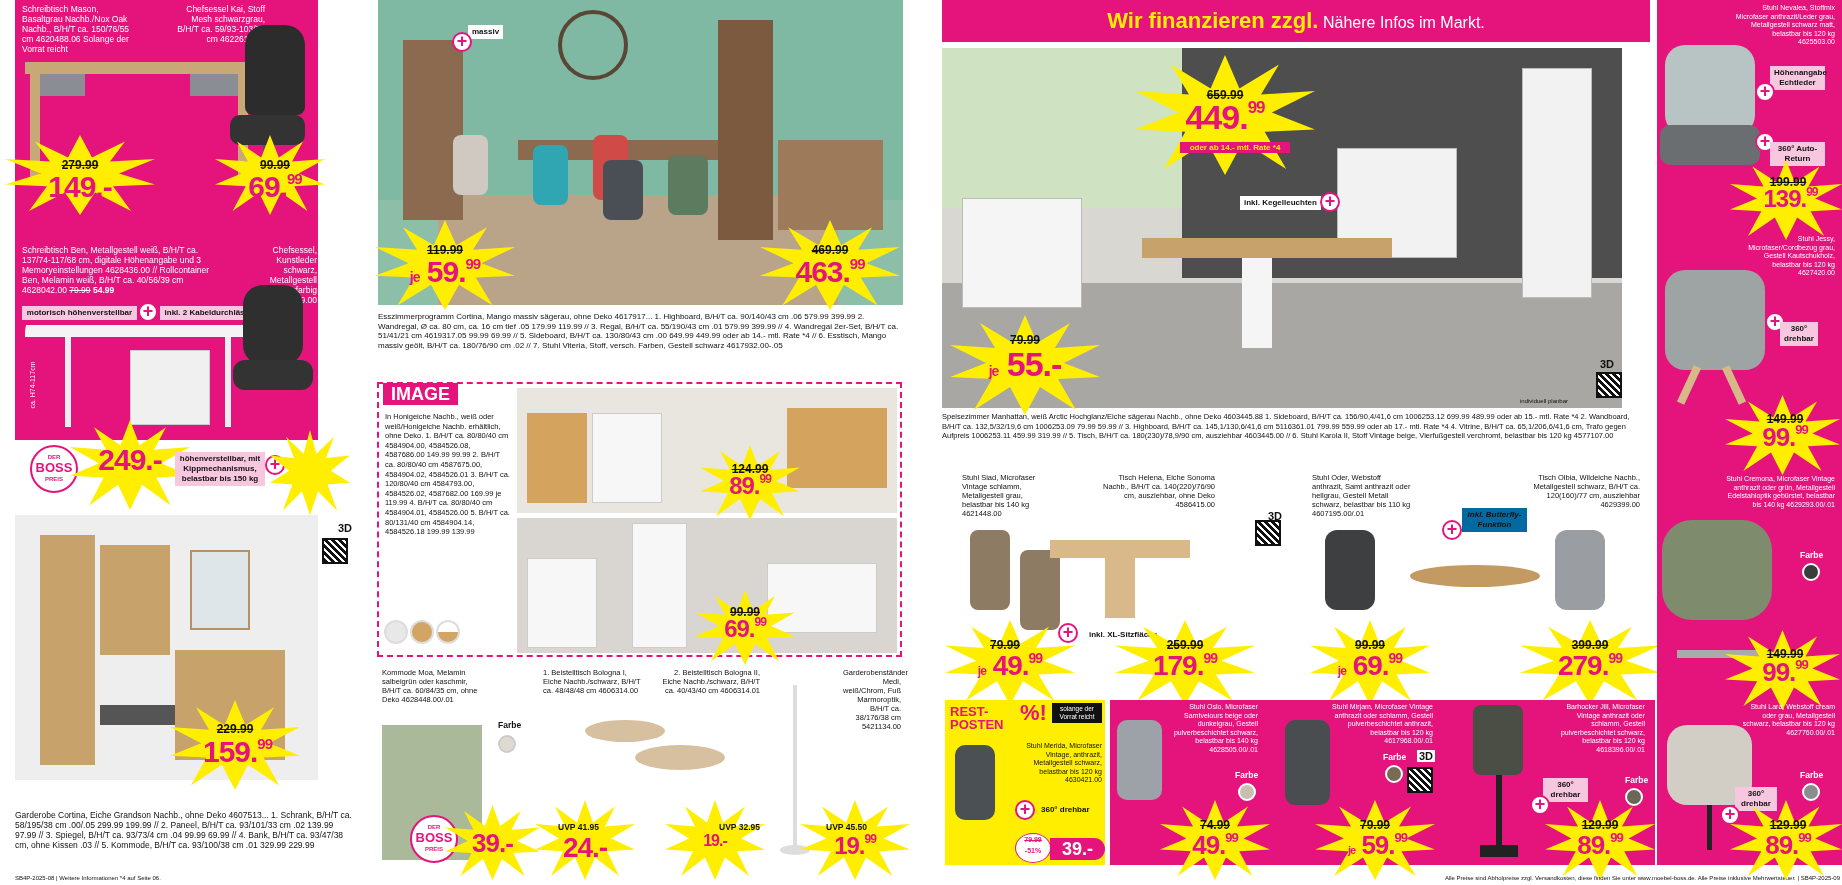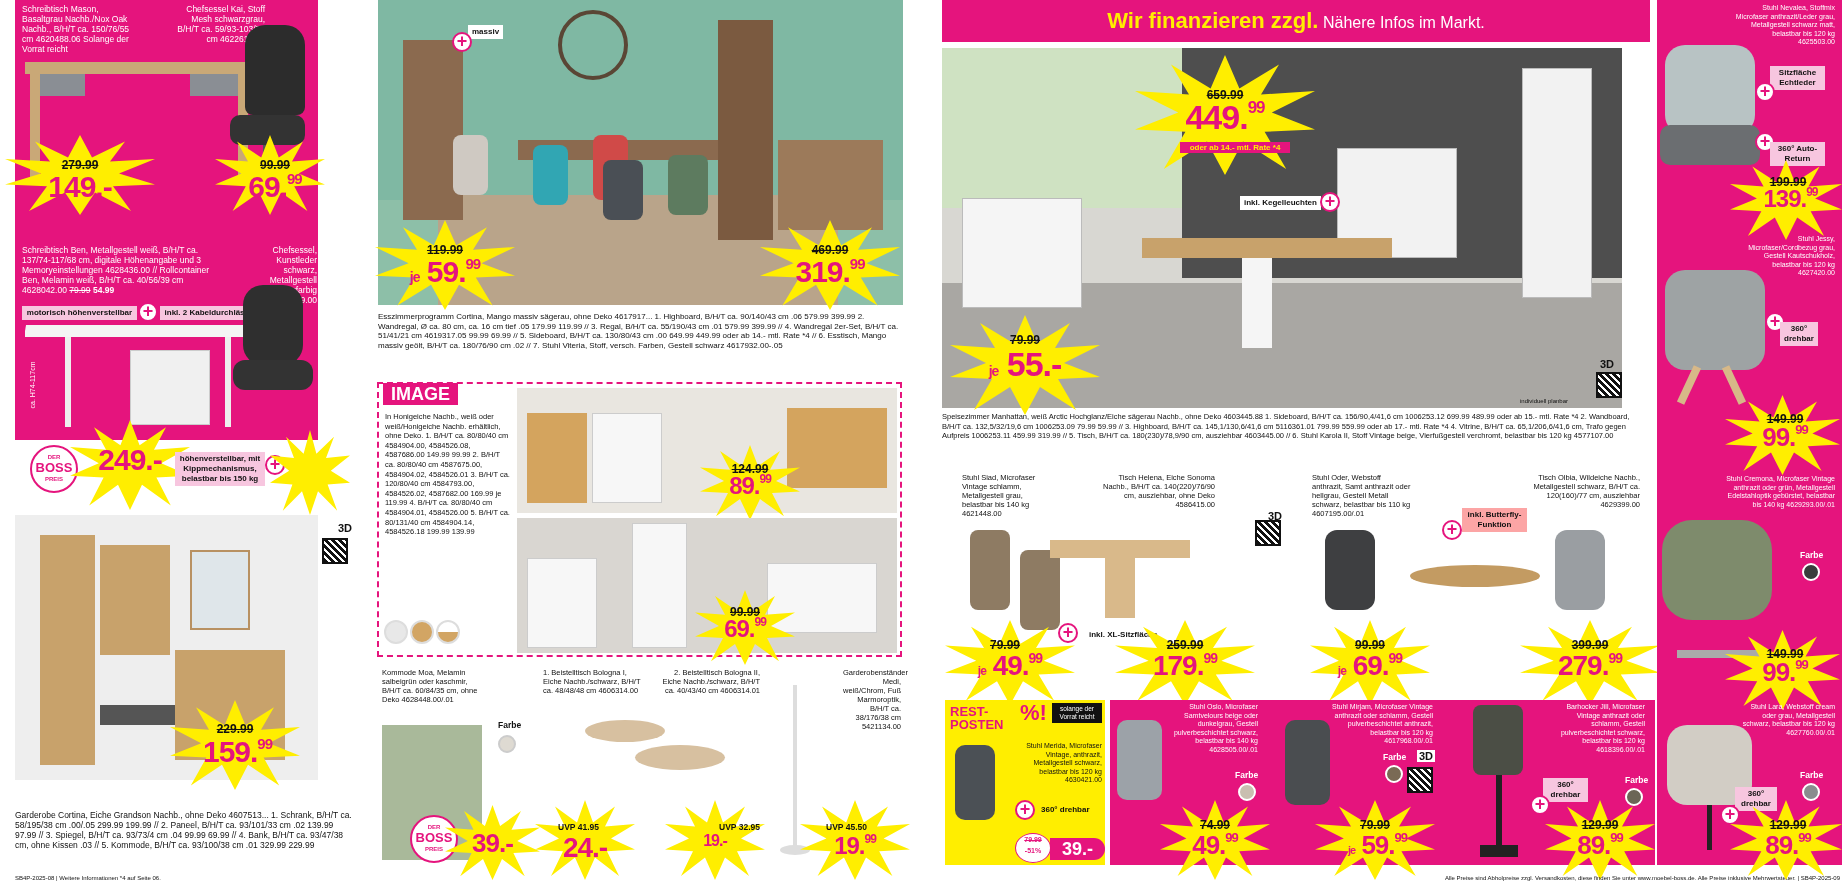--- a/index.html
+++ b/index.html
@@ -100,21 +100,21 @@
   <div style="position:absolute;left:225px;top:160px;width:40px;height:60px;background:#4a4f55;border-radius:8px"></div>
   <div style="position:absolute;left:290px;top:155px;width:40px;height:60px;background:#5d7b5f;border-radius:8px"></div>
 </div>
 <div class="tag" style="left:468px;top:25px;background:#fff;">massiv</div>
 <div class="plus" style="left:452px;top:32px;">+</div>
 <div class="burst" style="left:375px;top:220px;width:140px;height:90px;"></div>
 <div class="old" style="left:410px;top:243px;width:70px;">119.99</div>
 <div class="price" style="left:390px;top:255px;width:110px;font-size:30px;"><small style="font-size:14px">je</small> <span>59.</span><sup>99</sup></div>
 <div class="burst" style="left:760px;top:220px;width:140px;height:90px;"></div>
 <div class="old" style="left:795px;top:243px;width:70px;">469.99</div>
-<div class="price" style="left:775px;top:255px;width:110px;font-size:30px;"><span>319.</span><sup>99</sup></div>
+<div class="price" style="left:775px;top:255px;width:110px;font-size:30px;"><span>463.</span><sup>99</sup></div>
 <div class="abs txt" style="left:378px;top:312px;width:525px;font-size:8px;line-height:9.5px;">Esszimmerprogramm Cortina, Mango massiv sägerau, ohne Deko 4617917... 1. Highboard, B/H/T ca. 90/140/43 cm .06 579.99 399.99 2. Wandregal, Ø ca. 80 cm, ca. 16 cm tief .05 179.99 119.99 // 3. Regal, B/H/T ca. 55/190/43 cm .01 579.99 399.99 // 4. Wandregal 2er-Set, B/H/T ca. 51/41/21 cm 4619317.05 99.99 69.99 // 5. Sideboard, B/H/T ca. 130/80/43 cm .00 649.99 449.99 oder ab 14.- mtl. Rate *4 // 6. Esstisch, Mango massiv geölt, B/H/T ca. 180/76/90 cm .02 // 7. Stuhl Viteria, Stoff, versch. Farben, Gestell schwarz 4617932.00-.05</div>
 
 <div class="abs" style="left:377px;top:382px;width:525px;height:275px;border:2px dashed #e5147d;"></div>
 <div class="abs pink" style="left:383px;top:383px;width:75px;height:22px;color:#fff;font-weight:bold;font-size:18px;line-height:22px;text-align:center;">IMAGE</div>
 <div class="abs txt" style="left:385px;top:412px;width:125px;font-size:7.5px;line-height:9.6px;">In Honigeiche Nachb., weiß oder weiß/Honigeiche Nachb. erhältlich, ohne Deko. 1. B/H/T ca. 80/80/40 cm 4584904.00, 4584526.08, 4587686.00 149.99 99.99 2. B/H/T ca. 80/80/40 cm 4587675.00, 4584904.02, 4584526.01 3. B/H/T ca. 120/80/40 cm 4584793.00, 4584526.02, 4587682.00 169.99 je 119.99 4. B/H/T ca. 80/80/40 cm 4584904.01, 4584526.00 5. B/H/T ca. 80/131/40 cm 4584904.14, 4584526.18 199.99 139.99</div>
 <div class="swatch" style="left:384px;top:620px;width:24px;height:24px;background:#e8e8e8;border-color:#ddd"></div>
 <div class="swatch" style="left:410px;top:620px;width:24px;height:24px;background:#d2a564;border-color:#ddd"></div>
 <div class="swatch" style="left:436px;top:620px;width:24px;height:24px;background:linear-gradient(#fff 50%,#d2a564 50%);border-color:#ddd"></div>
 <div class="img" style="left:517px;top:388px;width:380px;height:125px;background:#e9e6e0;">
   <div style="position:absolute;left:10px;top:25px;width:60px;height:90px;background:#d4a45e"></div>
@@ -213,21 +213,21 @@
 <div class="old" style="left:1150px;top:638px;width:70px;">259.99</div>
 <div class="price" style="left:1130px;top:650px;width:110px;font-size:28px;"><span>179.</span><sup>99</sup></div>
 
 <div class="abs txt" style="left:1312px;top:473px;width:100px;font-size:7.5px;line-height:9px;">Stuhl Oder, Webstoff anthrazit, Samt anthrazit oder hellgrau, Gestell Metall schwarz, belastbar bis 110 kg 4607195.00/.01</div>
 <div class="img" style="left:1310px;top:520px;width:330px;height:130px;">
   <div style="position:absolute;left:15px;top:10px;width:50px;height:80px;background:#3e3f41;border-radius:12px"></div>
   <div style="position:absolute;left:100px;top:45px;width:130px;height:22px;background:#c39b62;border-radius:50%"></div>
   <div style="position:absolute;left:245px;top:10px;width:50px;height:80px;background:#9a9ea2;border-radius:12px"></div>
 </div>
 <div class="plus" style="left:1442px;top:520px;">+</div>
-<div class="tag" style="left:1462px;top:508px;width:65px;background:#fca5a5;">inkl. Butterfly-Funktion</div>
+<div class="tag" style="left:1462px;top:508px;width:65px;background:#0369a1;font-style:italic;">inkl. Butterfly-Funktion</div>
 <div class="abs txt" style="left:1525px;top:473px;width:115px;text-align:right;font-size:7.5px;line-height:9px;">Tisch Olbia, Wildeiche Nachb., Metallgestell schwarz, B/H/T ca. 120(160)/77 cm, ausziehbar 4629399.00</div>
 <div class="burst" style="left:1310px;top:620px;width:120px;height:85px;"></div>
 <div class="old" style="left:1340px;top:638px;width:60px;">99.99</div>
 <div class="price" style="left:1320px;top:650px;width:100px;font-size:28px;"><small style="font-size:12px">je</small> <span>69.</span><sup>99</sup></div>
 <div class="burst" style="left:1520px;top:620px;width:140px;height:85px;"></div>
 <div class="old" style="left:1555px;top:638px;width:70px;">399.99</div>
 <div class="price" style="left:1535px;top:650px;width:110px;font-size:28px;"><span>279.</span><sup>99</sup></div>
 
 <div class="abs" style="left:945px;top:700px;width:160px;height:165px;background:#ffee00;"></div>
 <div class="abs" style="left:950px;top:705px;color:#e5147d;font-weight:bold;font-size:13px;line-height:13px;">
@@ -282,21 +282,21 @@
 <div class="old" style="left:1570px;top:818px;width:60px;">129.99</div>
 <div class="price" style="left:1560px;top:830px;width:80px;font-size:26px;"><span>89.</span><sup>99</sup></div>
 <div class="abs txt" style="left:1090px;top:875px;width:750px;text-align:right;font-size:6px;line-height:7px;">Alle Preise sind Abholpreise zzgl. Versandkosten, diese finden Sie unter www.moebel-boss.de. Alle Preise inklusive Mehrwertsteuer. | SB4P-2025-09</div>
 
 <div class="abs pink" style="left:1657px;top:0;width:185px;height:865px;"></div>
 <div class="abs wtxt" style="left:1735px;top:4px;width:100px;text-align:right;font-size:7px;line-height:8.5px;">Stuhl Nevalea, Stoffmix Microfaser anthrazit/Leder grau, Metallgestell schwarz matt, belastbar bis 120 kg 4625503.00</div>
 <div class="img" style="left:1660px;top:40px;width:110px;height:175px;">
   <div style="position:absolute;left:5px;top:5px;width:90px;height:90px;background:#b8c3c4;border-radius:20px"></div>
   <div style="position:absolute;left:0;top:85px;width:100px;height:40px;background:#6b6e71;border-radius:10px"></div>
 </div>
-<div class="tag" style="left:1770px;top:66px;width:55px;">Sitzfläche Echtleder</div>
+<div class="tag" style="left:1770px;top:66px;width:55px;">Höhenangabe Echtleder</div>
 <div class="plus" style="left:1755px;top:82px;">+</div>
 <div class="plus" style="left:1755px;top:132px;">+</div>
 <div class="tag" style="left:1770px;top:142px;width:55px;">360° Auto-Return</div>
 <div class="burst" style="left:1730px;top:160px;width:112px;height:80px;"></div>
 <div class="old" style="left:1758px;top:175px;width:60px;">199.99</div>
 <div class="price" style="left:1748px;top:185px;width:85px;font-size:24px;"><span>139.</span><sup>99</sup></div>
 
 <div class="abs wtxt" style="left:1740px;top:235px;width:95px;text-align:right;font-size:7px;line-height:8.5px;">Stuhl Jessy, Microfaser/Cordbezug grau, Gestell Kautschukholz, belastbar bis 120 kg 4627420.00</div>
 <div class="img" style="left:1660px;top:265px;width:120px;height:145px;">
   <div style="position:absolute;left:5px;top:5px;width:100px;height:100px;background:#9ea3a4;border-radius:20px"></div>

